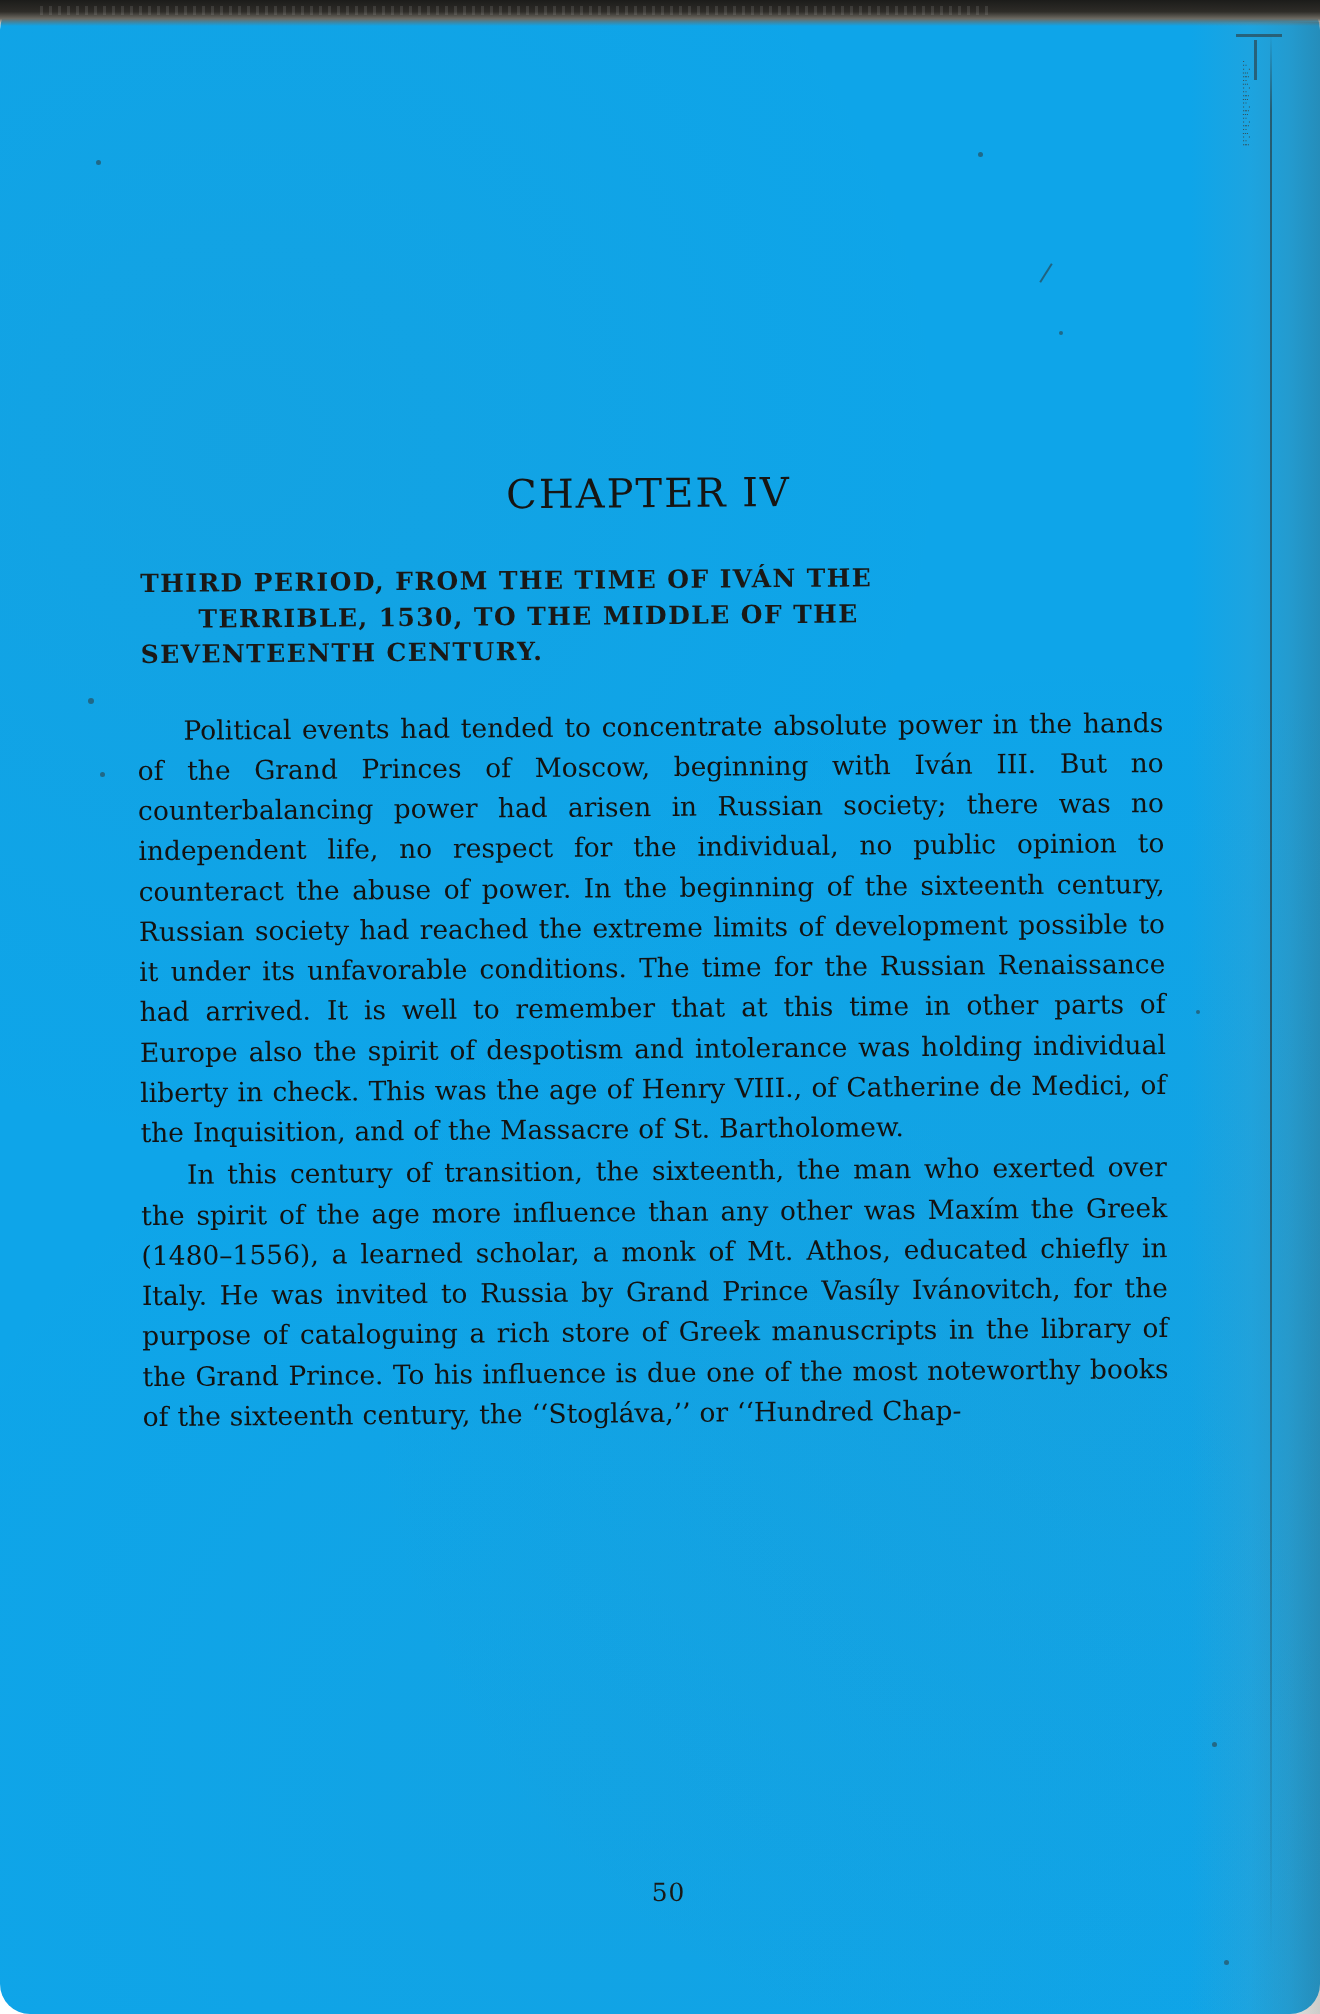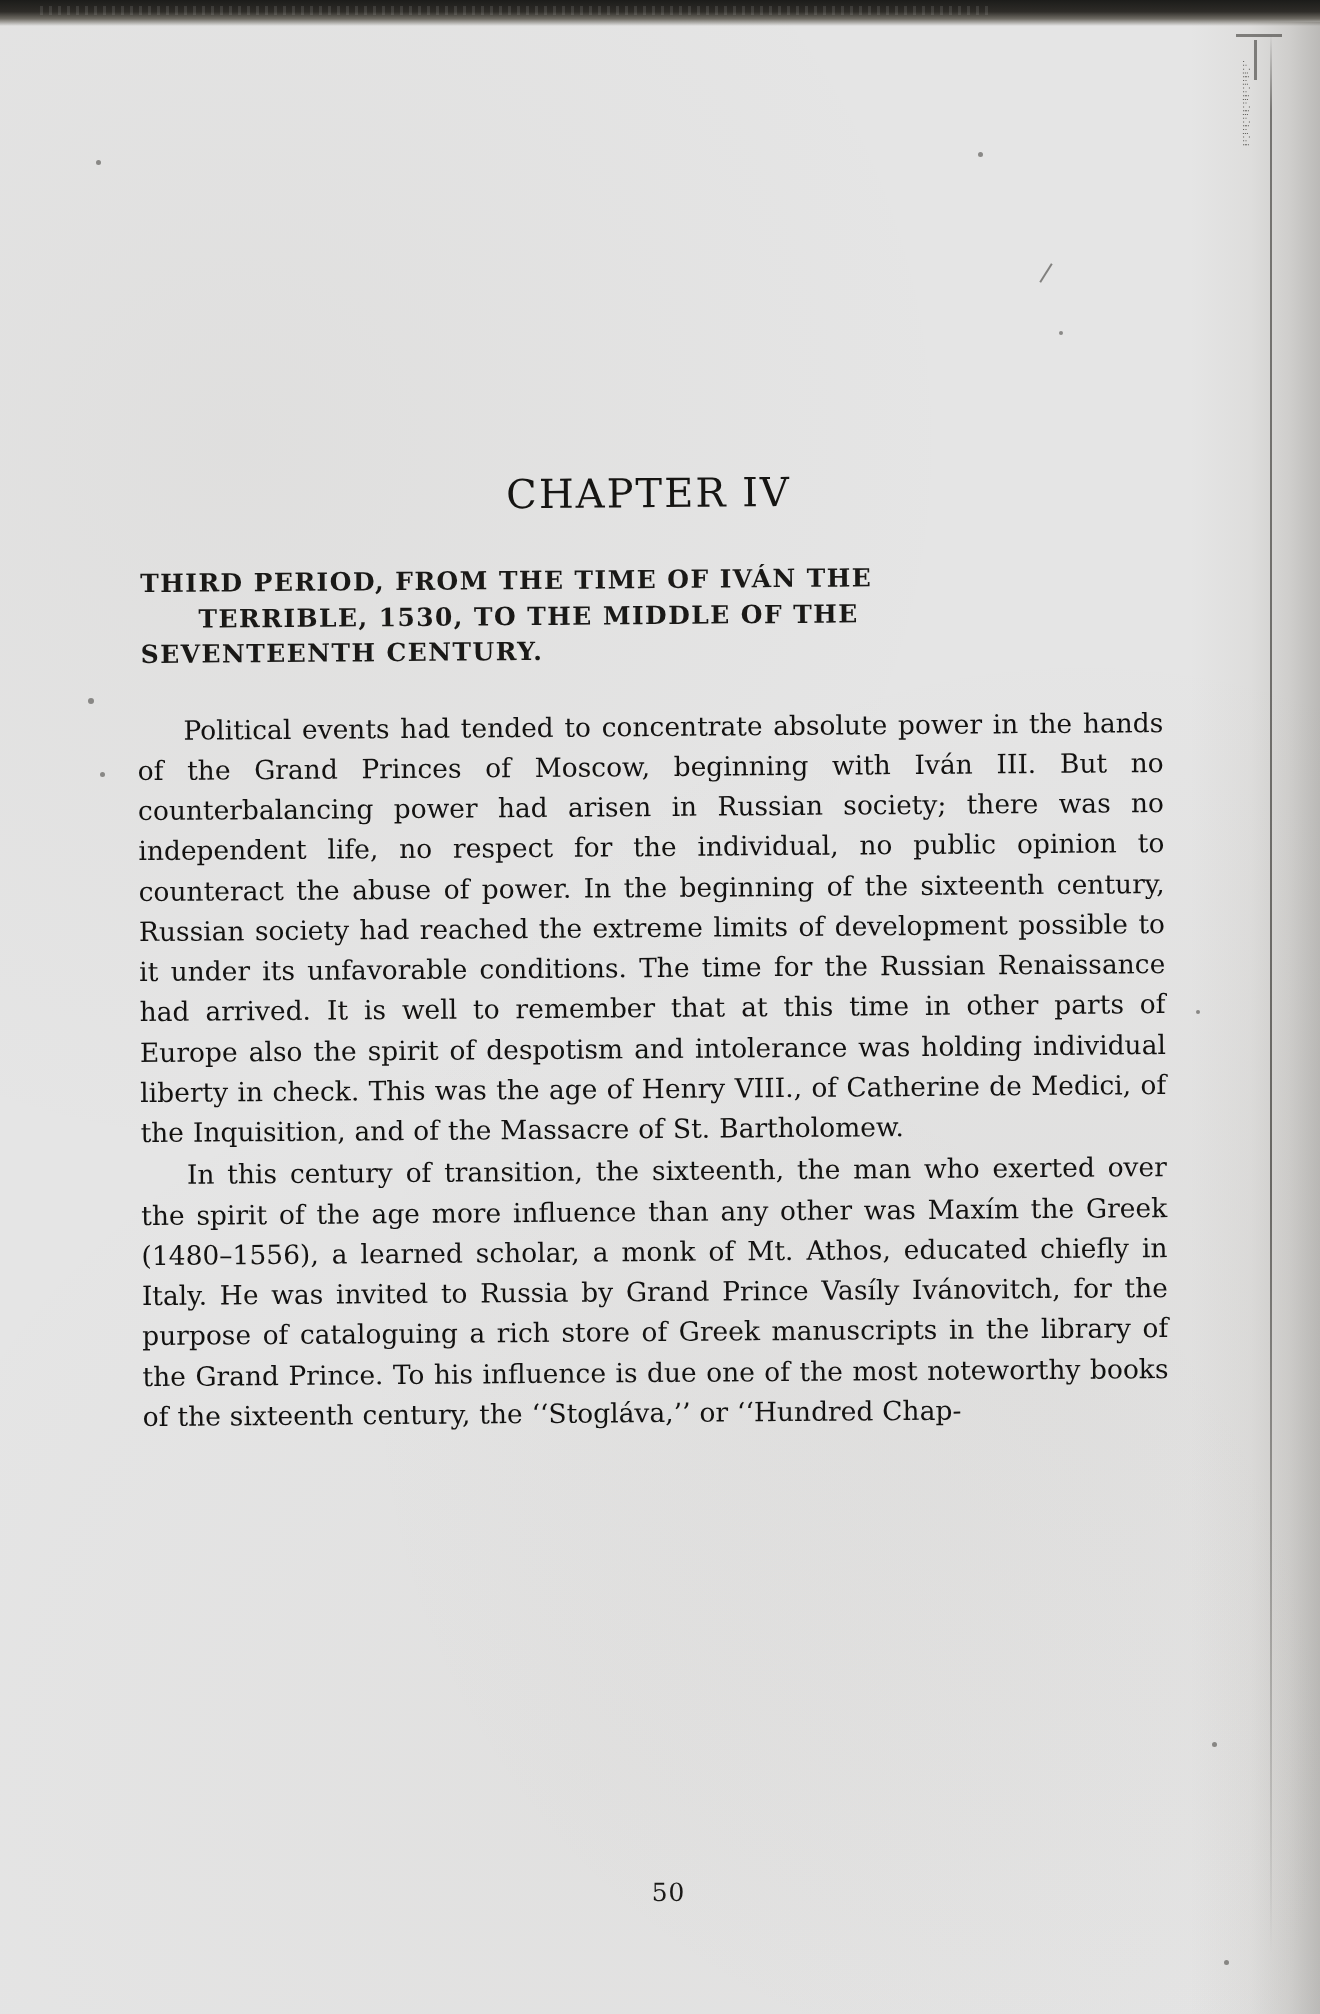--- a/index.html
+++ b/index.html
@@ -12,21 +12,22 @@
     height: 2014px;
     overflow: hidden;
     font-family: "DejaVu Serif", serif;
     position: relative;
   }
 
   
   .page {
     position: absolute;
     inset: 0;
-    background: #e5e5e5;
+    background: #0ea5e9;
+    border-radius: 30px;
   }
 
   
   .paper-grain {
     position: absolute;
     inset: 0;
     background:
       radial-gradient(circle at 18% 22%, rgba(120,110,95,0.05) 0%, rgba(255,255,255,0) 38%),
       radial-gradient(circle at 82% 68%, rgba(120,110,95,0.05) 0%, rgba(255,255,255,0) 42%),
       radial-gradient(circle at 45% 88%, rgba(120,110,95,0.04) 0%, rgba(255,255,255,0) 40%);

